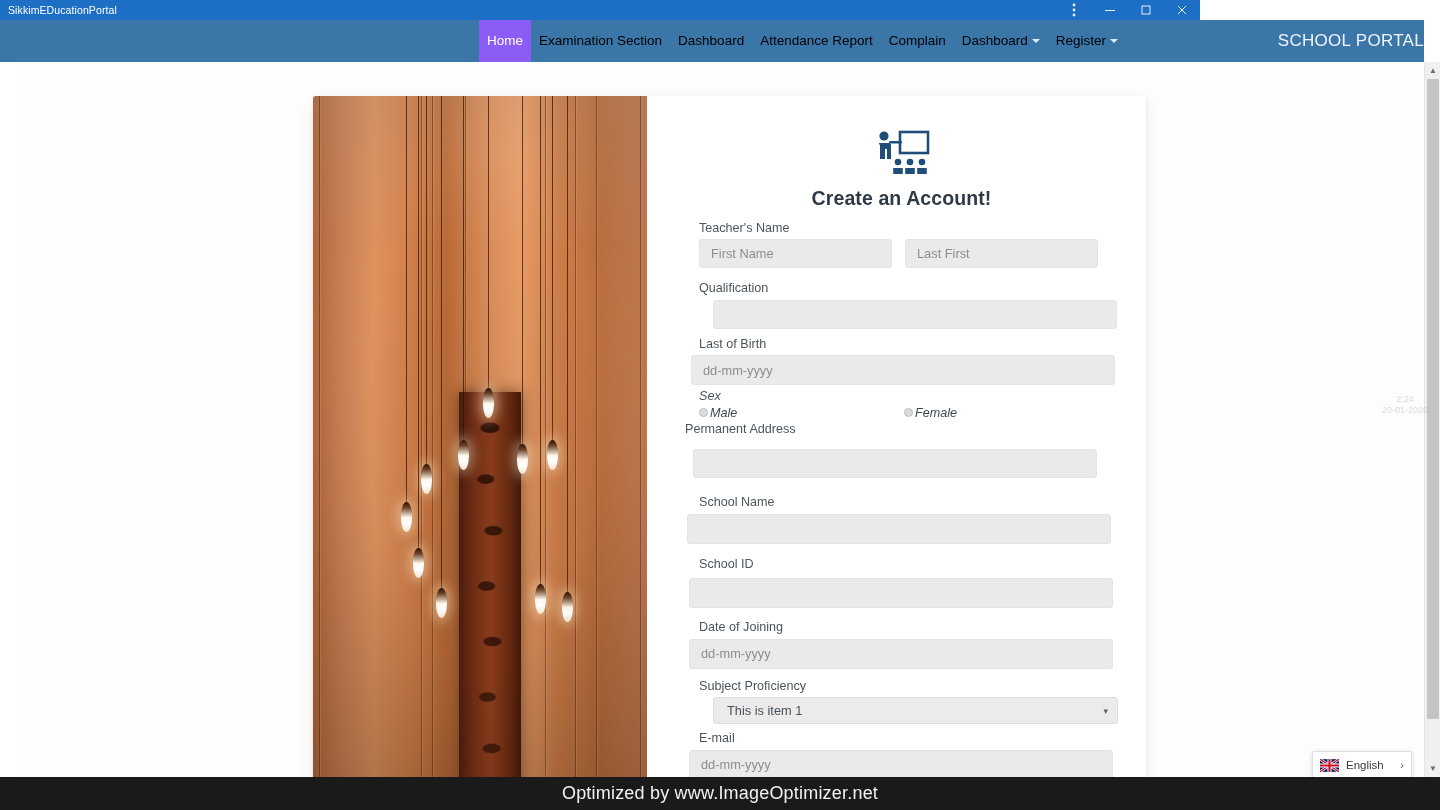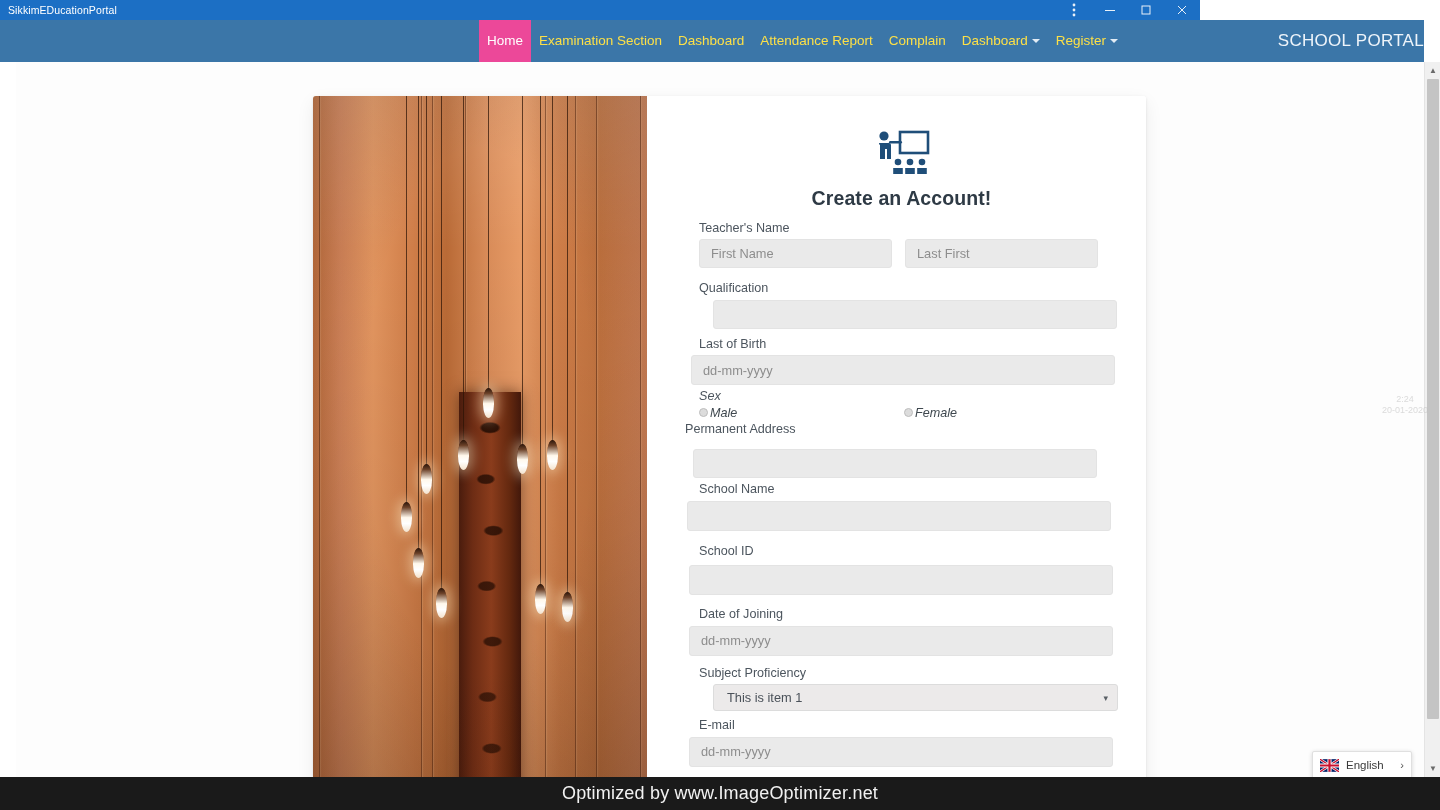--- a/index.html
+++ b/index.html
@@ -36,24 +36,24 @@
   #brand {
     color: #eef4fa; font-size: 17px; padding-left: 14px;
     letter-spacing: 0.3px; font-weight: 400; white-space: nowrap;
   }
   #navlinks {
     position: absolute; left: 479px; top: 0; height: 42px;
     display: flex; align-items: stretch;
   }
   .navlink {
     display: flex; align-items: center; padding: 0 8px;
-    color: #fde047; font-size: 13.5px; white-space: nowrap;
+    color: #000000; font-size: 13.5px; white-space: nowrap;
     line-height: 1;
   }
-  .navlink.active { background: #ec4899; color: #ffffff; }
+  .navlink.active { background: #8b5cf6; color: #ffffff; }
   .caret {
     display: inline-block; width: 0; height: 0; margin-left: 4px;
     border-left: 4px solid transparent; border-right: 4px solid transparent;
     border-top: 4px solid #e2ecf5;
   }
 
   
   #page {
     position: absolute; top: 62px; left: 16px; width: 1424px; height: 715px;
     background: #fdfdfd;
@@ -396,21 +396,21 @@
             <span>Female</span>
           </label>
         </div>
       </div>
 
       <div class="field" style="margin-top:2px;">
         <div class="flabel" style="margin-left:-14px;margin-bottom:13px;">Permanent Address</div>
         <div class="inp empty" style="width:404px;margin-left:-6px;"></div>
       </div>
 
-      <div class="field" style="margin-top:4px;">
+      <div class="field" style="margin-top:17px;">
         <div class="flabel">School Name</div>
         <div class="inp empty tall" style="width:424px;margin-left:-12px;"></div>
       </div>
 
       <div class="field" style="margin-top:13px;">
         <div class="flabel" style="margin-bottom:7px;">School ID</div>
         <div class="inp empty tall" style="width:424px;margin-left:-10px;"></div>
       </div>
 
       <div class="field" style="margin-top:12px;">

